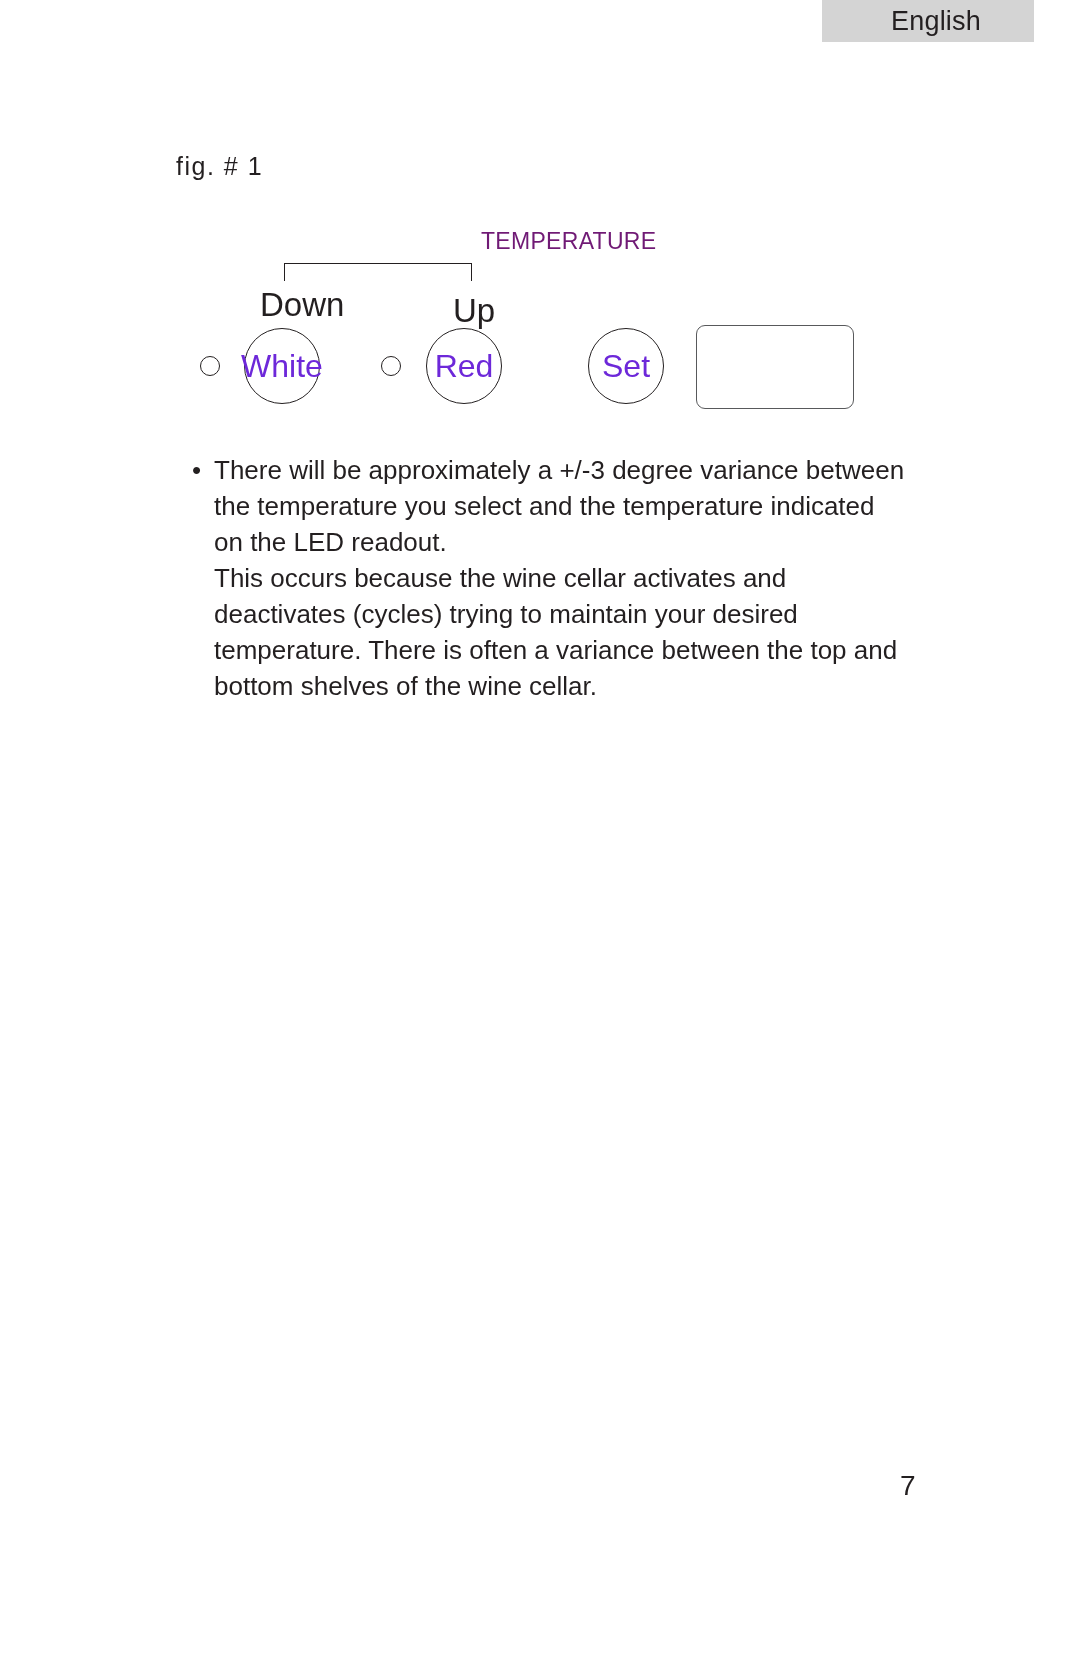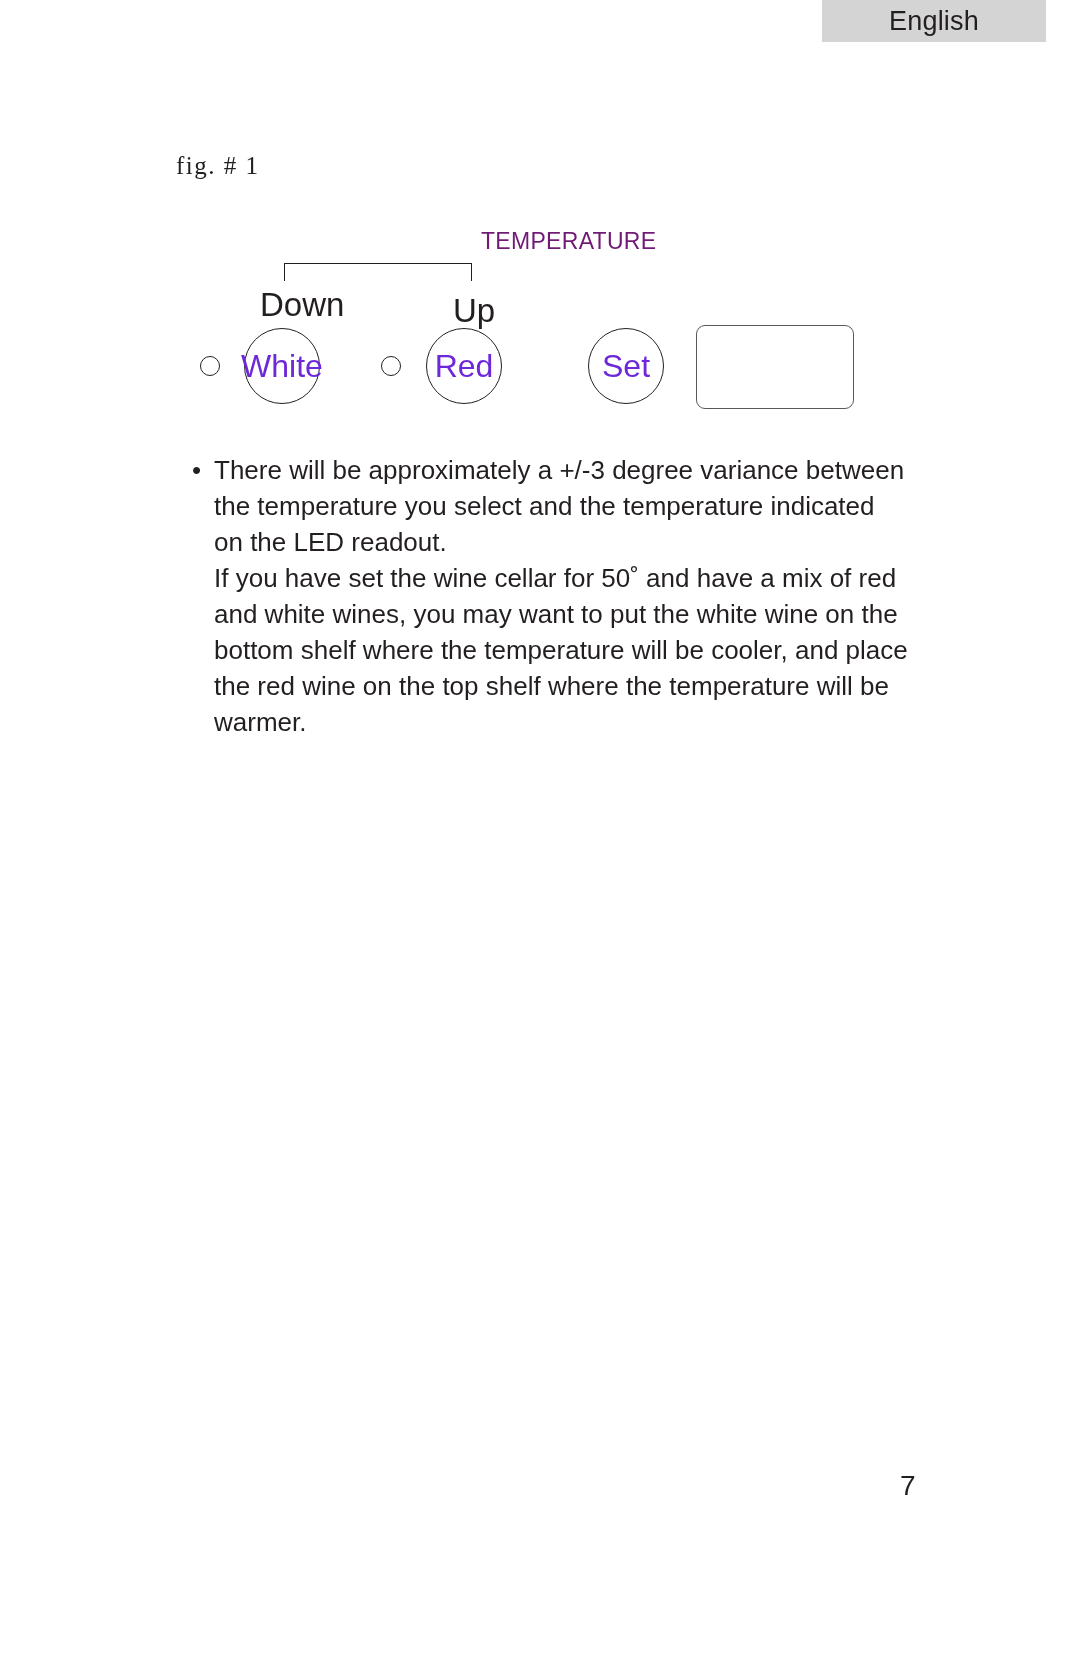--- a/index.html
+++ b/index.html
@@ -14,43 +14,43 @@
     font-family: "Liberation Sans", sans-serif;
     color: #231f20;
     overflow: hidden;
   }
 
   
   .lang-tab {
     position: absolute;
     top: 0;
     left: 822px;
-    width: 224px;
+    width: 196px;
     height: 42px;
     background: #d4d4d4;
     display: flex;
     align-items: center;
     justify-content: center;
+    padding-left: 16px;
   }
   .lang-tab .label {
     font-size: 27px;
     color: #231f20;
     letter-spacing: 0.2px;
     font-family: "Liberation Sans", sans-serif;
   }
 
   
   .fig-caption {
     position: absolute;
     left: 176px;
     top: 152px;
     font-size: 25px;
     letter-spacing: 1.5px;
     color: #231f20;
-    font-family: Liberation Serif, serif;
   }
 
   
   .panel {
     position: absolute;
     left: 176px;
     top: 228px;
     width: 700px;
     height: 200px;
   }
@@ -208,17 +208,17 @@
   <div class="readout"></div>
 </div>
 
 <div class="body-block">
 
   <div class="bullet-row">
     <span class="bullet-dot">•</span>
     <span>There will be approximately a +/-3 degree variance  between the temperature you select and the temperature indicated on the LED readout.</span>
   </div>
 
-
-  <p class="para tight">If you have set the wine cellar for 50˚ and have a mix of red and white wines, you may want to put the white wine on the bottom shelf where the temperature will be cooler, and place the red wine on the top shelf where the temperature will be warmer.</p>
+  <p class="para tight">This occurs because the wine cellar activates and deactivates (cycles) trying to maintain your desired temperature. There is often a variance between the top and bottom shelves of the wine cellar.</p>
+
 </div>
 
 <div class="page-number">7</div>
 
 </body></html>

